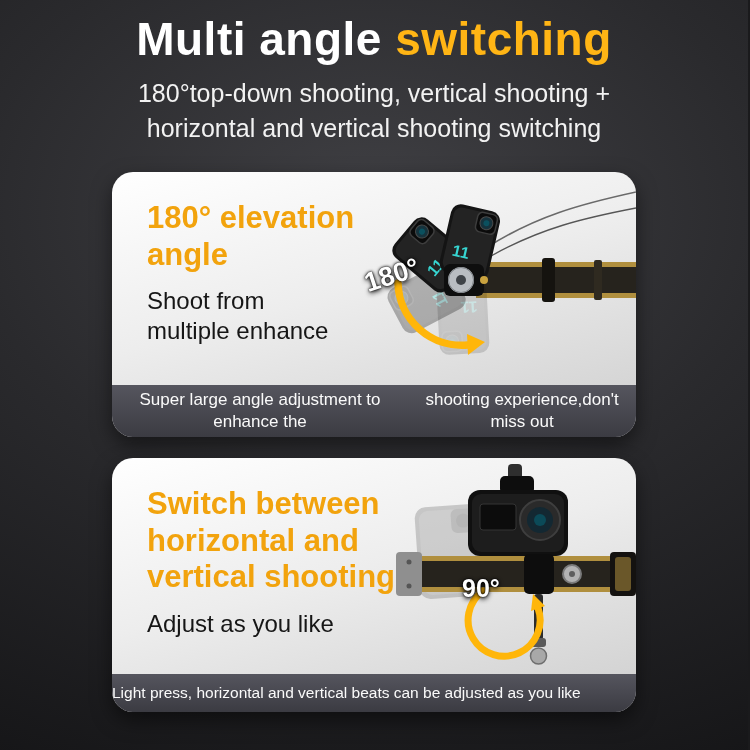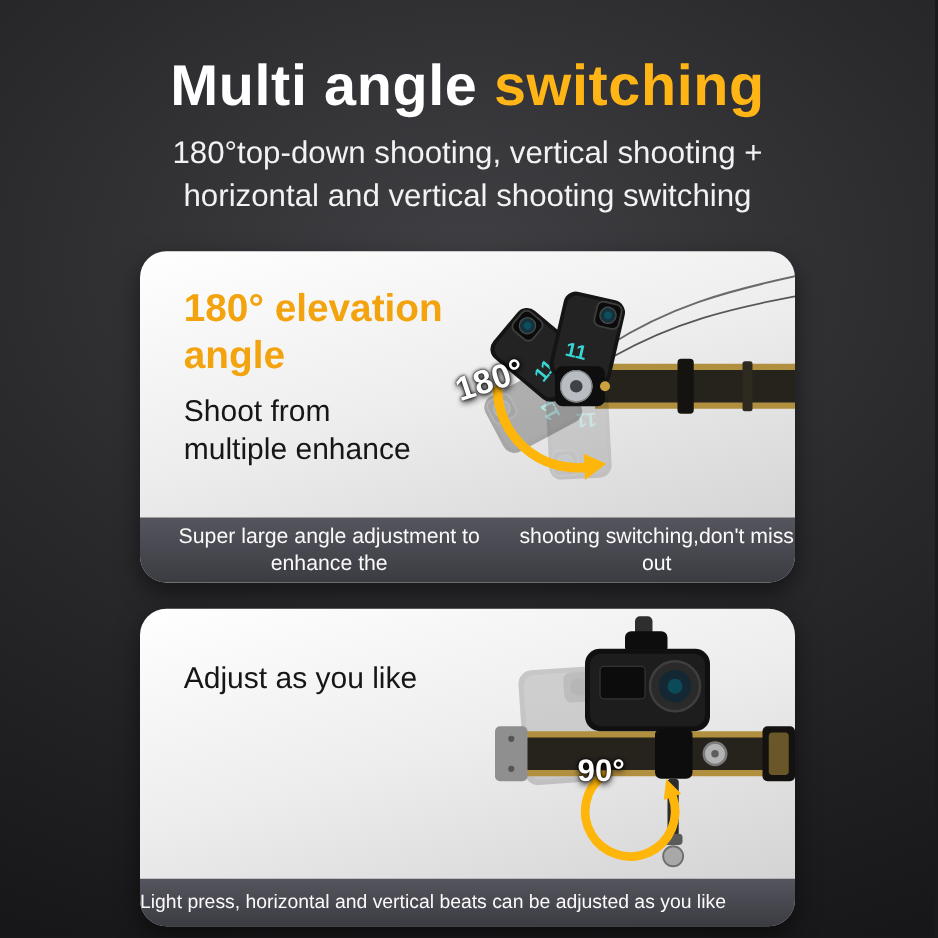--- a/index.html
+++ b/index.html
@@ -5,21 +5,21 @@
   * { margin:0; padding:0; box-sizing:border-box; }
   html,body { width:750px; height:750px; }
   body {
     font-family:"Liberation Sans", sans-serif;
     background:#1a1a1c;
     overflow:hidden;
   }
   .page {
     width:748px; height:750px;
     background: radial-gradient(ellipse 120% 85% at 50% 28%, #404044 0%, #2a2a2d 45%, #141416 100%);
-    padding-top:41px;
+    padding-top:12px;
   }
   .title {
     text-align:center;
     font-size:46px;
     font-weight:bold;
     color:#ffffff;
     letter-spacing:0.5px;
   }
   .title .accent { color:#ffb515; }
   .subtitle {
@@ -142,27 +142,28 @@
             <circle cx="125" cy="102" r="5" fill="#3f4348"></circle>
             <circle cx="148" cy="102" r="4" fill="#caa33f"></circle>
           </g>
         </svg>
         <span class="angle-label angle1">180°</span>
       </div>
     </div>
 
     <div class="card-caption">
       <span>Super large angle adjustment to enhance the</span>
-      <span>shooting switching,don't miss out</span>
+      <span>shooting experience,don't miss out</span>
     </div>
   </section>
 
   <section class="card card2">
     <div class="card-body">
       <div class="text-col">
+        <h2 class="card-heading">Switch between horizontal and vertical shooting</h2>
         <p class="card-desc">Adjust as you like</p>
       </div>
 
       <div class="art art2">
         <svg viewBox="0 0 240 212">
           <g transform="translate(18,46) rotate(-4)" opacity="0.42">
             <rect width="64" height="92" rx="11" fill="#8d8d8d"></rect>
             <rect x="4" y="4" width="56" height="84" rx="9" fill="#a0a0a0"></rect>
             <rect x="36" y="4" width="24" height="24" rx="6" fill="#787878"></rect>
             <circle cx="48" cy="16" r="7" fill="#666666"></circle>

